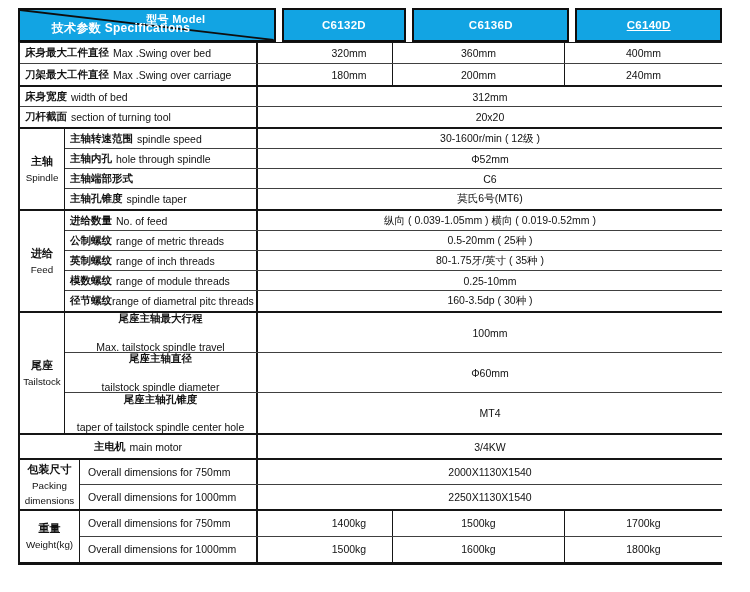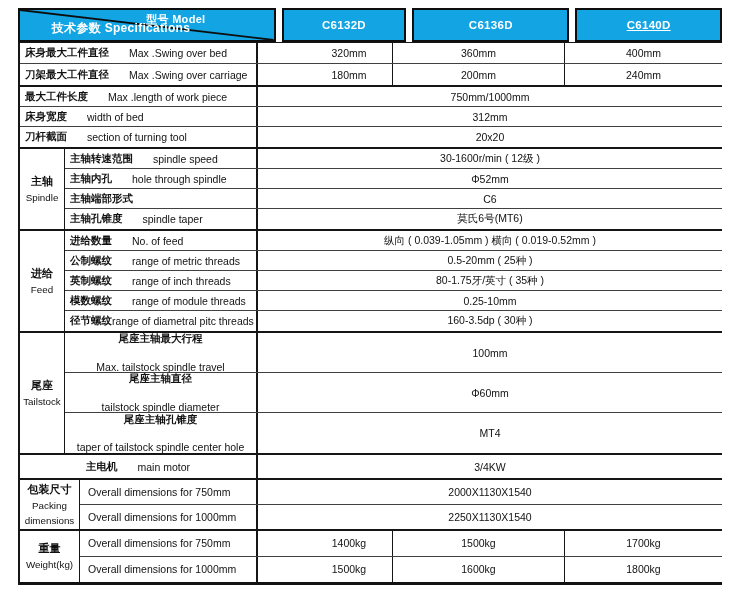--- a/index.html
+++ b/index.html
@@ -29,21 +29,21 @@
             text-align:center;line-height:1.55;}
   .sec-left.w45{width:45px;}
   .sec-left.w60{width:84px;}
   .sec-left .zh{font-weight:700;font-size:11px;white-space:nowrap;}
   .sec-left .en{font-weight:400;font-size:9.8px;}
   .sec-rows{flex:1;display:flex;flex-direction:column;}
   .row{display:flex;box-sizing:border-box;border-bottom:1.2px solid #404040;}
   .row:last-child{border-bottom:none;}
 
   .lab{box-sizing:border-box;border-right:2px solid #161616;display:flex;
-       align-items:center;padding-left:5px;gap:20px;font-size:10.5px;overflow:hidden;}
+       align-items:center;padding-left:5px;gap:4px;font-size:10.5px;overflow:hidden;}
   .lab .zh{font-weight:700;white-space:nowrap;}
   .lab .en{font-weight:400;white-space:nowrap;}
   .lab.full{width:238px;}
   .lab.sub{width:193px;}
   .lab.subpw{width:178px;padding-left:8px;}
   .lab.nogap{gap:0;}
   .lab.center2{flex-direction:column;justify-content:center;align-items:center;
                padding-left:0;gap:14px;line-height:1.35;text-align:center;}
   .lab.centered{justify-content:center;padding-left:0;}
 
@@ -104,27 +104,20 @@
           <div class="val v2 div">200mm</div>
           <div class="val v3">240mm</div>
         </div>
       </div>
     </div>
 
     <div class="sec secB">
       <div class="sec-rows">
         <div class="row">
           <div class="lab full">
-            <span class="zh">最大工件长度</span>
-            <span class="en">Max .length of work piece</span>
-          </div>
-          <div class="val vspan">750mm/1000mm</div>
-        </div>
-        <div class="row">
-          <div class="lab full">
             <span class="zh">床身宽度</span>
             <span class="en">width of bed</span>
           </div>
           <div class="val vspan">312mm</div>
         </div>
         <div class="row">
           <div class="lab full">
             <span class="zh">刀杆截面</span>
             <span class="en">section of turning tool</span>
           </div>

